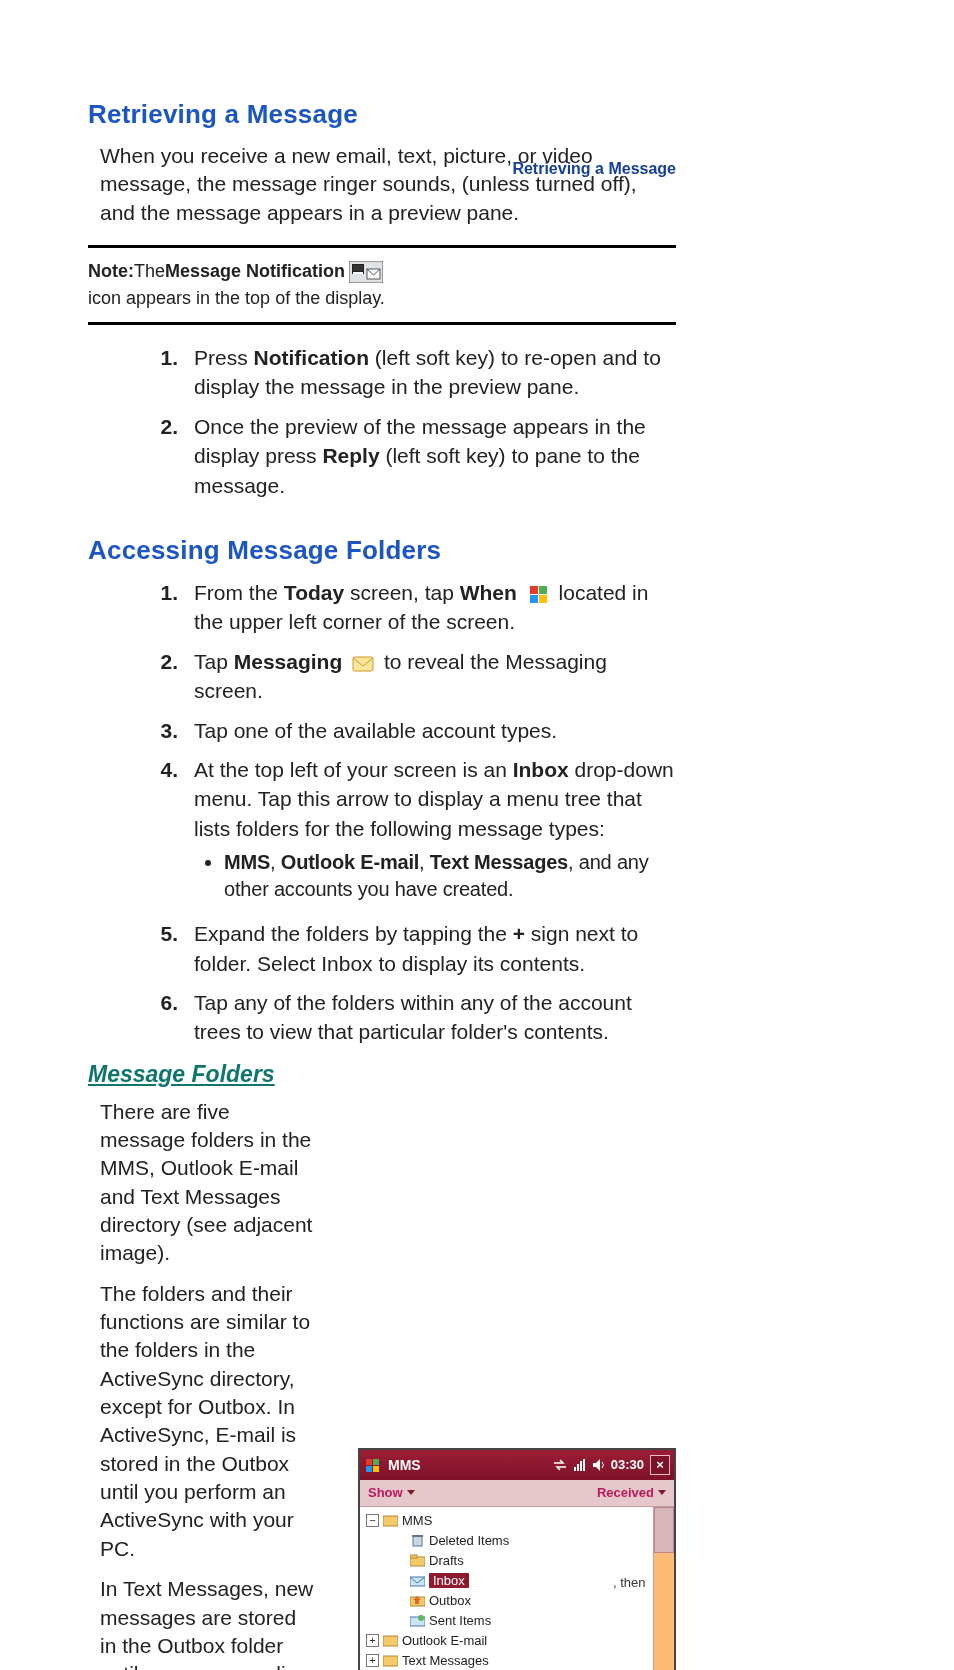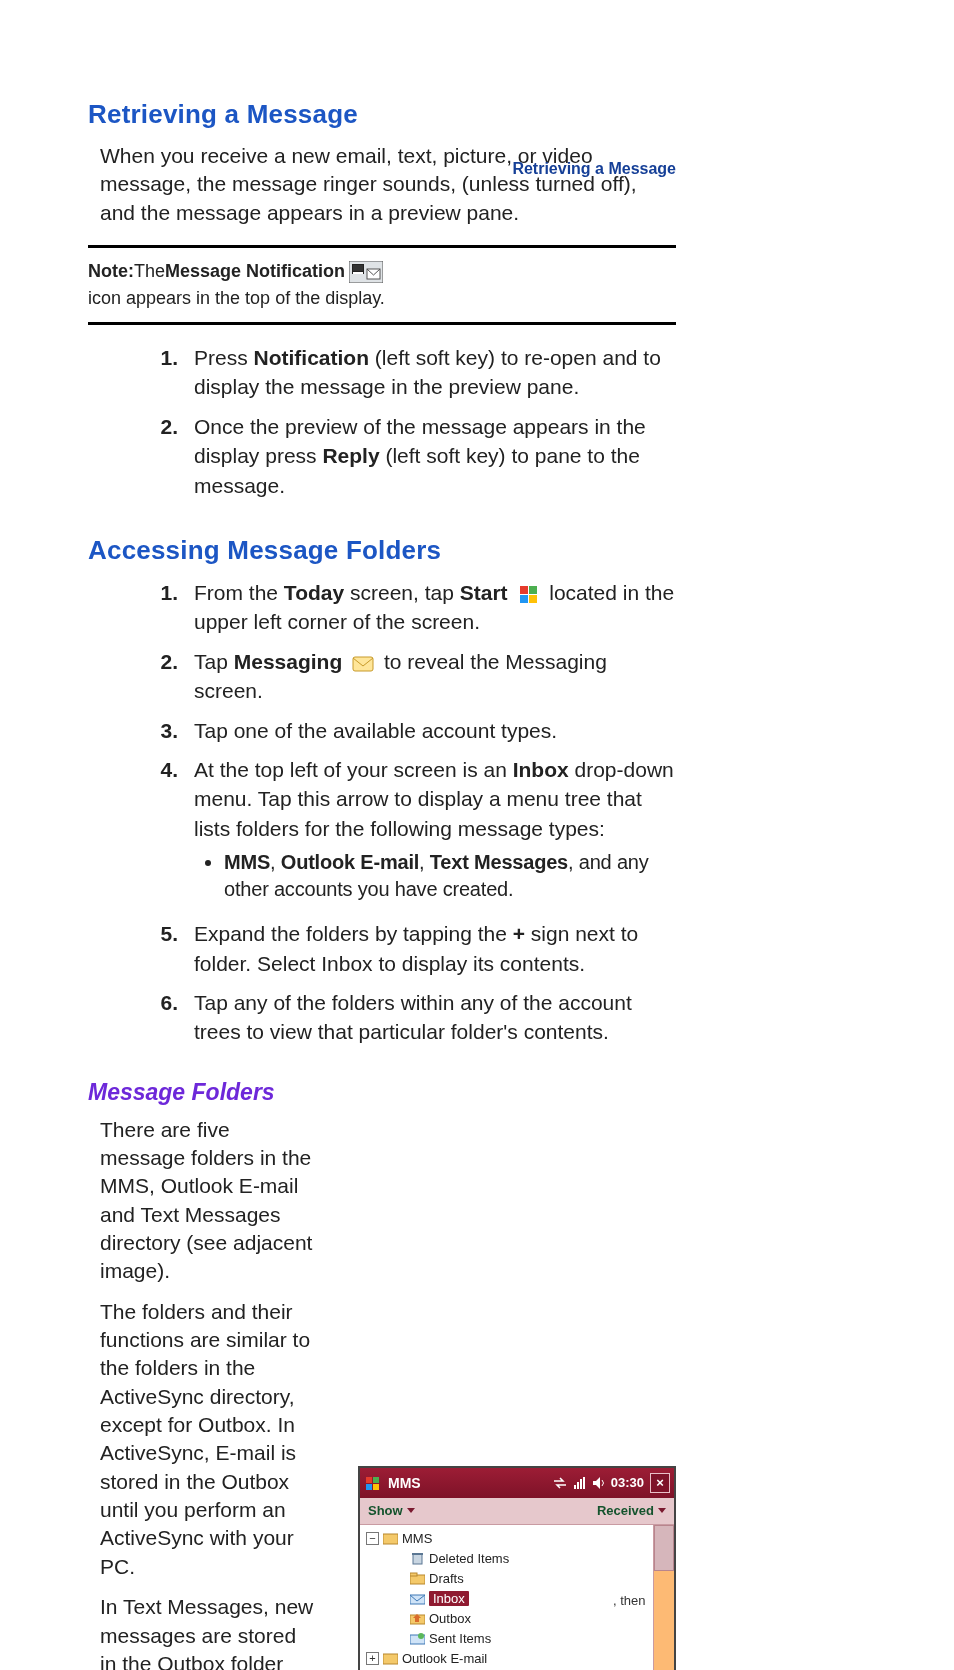--- a/index.html
+++ b/index.html
@@ -82,22 +82,23 @@
   }
   ul.bullets li {
     font-size: 20px;
     line-height: 1.35;
     margin-bottom: 4px;
   }
   .h2-italic {
     font-size: 23px;
     font-weight: 800;
     font-style: italic;
-    color: #6d28d9;
-    margin: 32px 0 10px 0;
+    color: #0f766e;
+    margin: 14px 0 10px 0;
+    text-decoration: underline;
   }
   .two-col {
     display: flex;
     gap: 30px;
     align-items: flex-end;
   }
   .two-col .left { flex: 1; }
   .two-col .right { flex: 0 0 318px; }
   .screenshot {
     width: 318px;
@@ -127,21 +128,21 @@
     width:18px;height:18px;border:1px solid #e9bfc7; display:flex;align-items:center;justify-content:center;
     font-size:13px; font-weight:700; background:#7e1228;
   }
   .ss-toolbar {
     background:#e6c8cc;
     height:26px;
     display:flex;
     align-items:center;
     font-size:13px;
     font-weight:700;
-    color:#14532d;
+    color:#be185d;
     padding:0 8px;
     border-bottom:1px solid #c99ba2;
     justify-content:space-between;
   }
   .ss-toolbar .dd { display:flex; align-items:center; gap:4px;}
   .ss-toolbar .dd .caret{
     width:0;height:0;border-left:4px solid transparent;border-right:4px solid transparent;border-top:5px solid #7a1a2f;
   }
   .ss-body {
     display:flex;
@@ -238,21 +239,21 @@
         <span>Once the preview of the message appears in the display press </span><b>Reply</b><span> (left soft key) to pane to the message.</span>
       </span>
     </li>
   </ol>
 
   <div class="h1">Accessing Message Folders</div>
   <ol class="steps">
     <li>
       <span class="num">1.</span>
       <span class="step-body">
-        <span>From the </span><b>Today</b><span> screen, tap </span><b>Start</b>
+        <span>From the </span><b>Today</b><span> screen, tap </span><b>When</b>
         <span class="inline-icon">
           <svg width="22" height="22">
             <path d="M3 3 h8 v8 h-8 z" fill="#e53b2c"></path>
             <path d="M12 3 h8 v8 h-8 z" fill="#4caf50"></path>
             <path d="M3 12 h8 v8 h-8 z" fill="#2196f3"></path>
             <path d="M12 12 h8 v8 h-8 z" fill="#ffc107"></path>
           </svg>
         </span>
         <span> located in the upper left corner of the screen.</span>
       </span>

